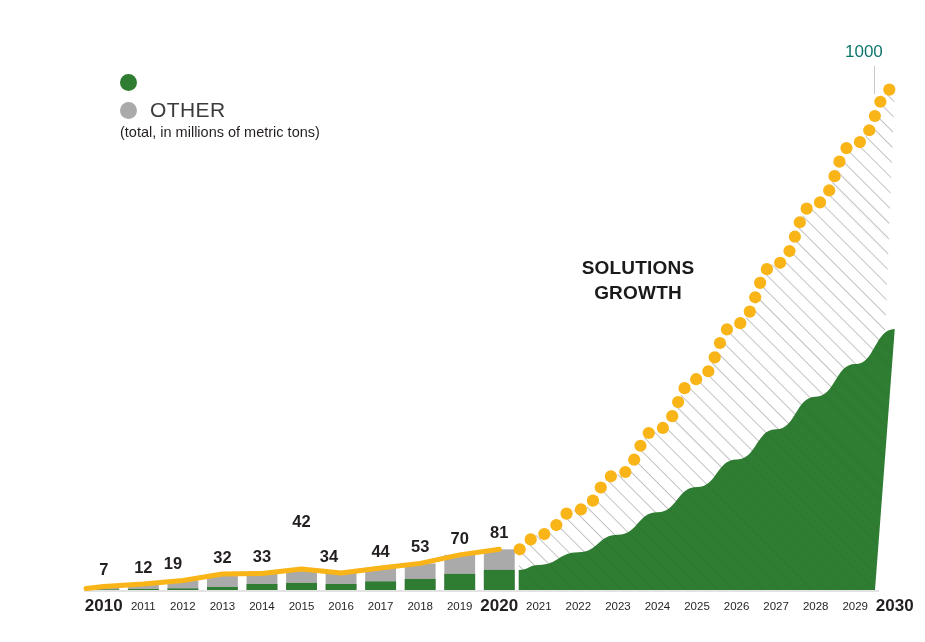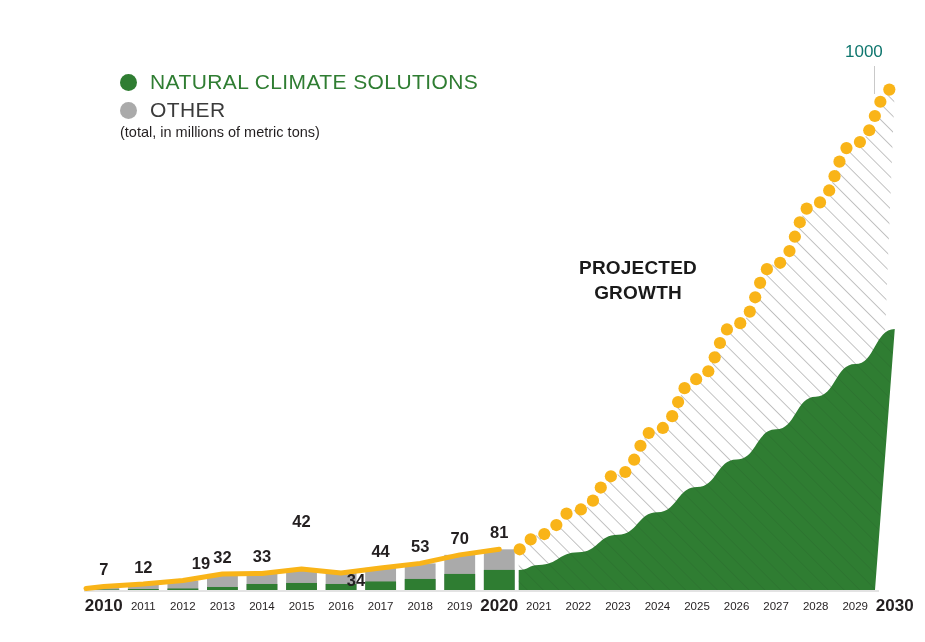--- a/index.html
+++ b/index.html
@@ -126,31 +126,30 @@
     height: 2px;
     background: #e3e3e3;
   }
 </style>
 </head>
 <body>
 
 <div id="legend">
   <div class="legend-row">
     <span class="legend-dot" style="background:#2f7d32"></span>
-    <span class="legend-label" id="legend-label-ncs">NATURAL CLIMATE SOLUTIONS</span>
   </div>
   <div class="legend-row">
     <span class="legend-dot" style="background:#aaaaaa"></span>
     <span class="legend-label" id="legend-label-other">OTHER</span>
   </div>
   <div id="legend-sub">(total, in millions of metric tons)</div>
 </div>
 
 <div id="projected-growth">
-  <div>PROJECTED</div>
+  <div>SOLUTIONS</div>
   <div>GROWTH</div>
 </div>
 
 <div id="top-value">1000</div>
 <div id="top-value-tick"></div>
 
 <div id="baseline"></div>
 
 <svg id="plot" viewBox="0 0 925 642" preserveAspectRatio="none">
   <defs>
@@ -237,25 +236,25 @@
       <circle cx="869.26" cy="130.24" r="6.1" fill="#f9b418"></circle>
       <circle cx="874.85" cy="116.01" r="6.1" fill="#f9b418"></circle>
       <circle cx="880.38" cy="101.75" r="6.1" fill="#f9b418"></circle>
       <circle cx="889.32" cy="89.59" r="6.1" fill="#f9b418"></circle>
     </g>
 </svg>
 
 <div id="bar-values">
     <div class="bar-value" style="left: 103.775px; top: 560.486px;">7</div>
     <div class="bar-value" style="left: 143.325px; top: 557.976px;">12</div>
-    <div class="bar-value" style="left: 201px; top: 554.462px; text-align: right;">19</div>
+    <div class="bar-value" style="left: 173px; top: 554.462px; text-align: right;">19</div>
     <div class="bar-value" style="left: 222.425px; top: 547.936px;">32</div>
     <div class="bar-value" style="left: 261.975px; top: 547.434px;">33</div>
     <div class="bar-value" style="left: 301.525px; top: 512px; text-align: center;">42</div>
-    <div class="bar-value" style="left: 356px; top: 546.932px; margin-top: 24px;">34</div>
+    <div class="bar-value" style="left: 329px; top: 546.932px;">34</div>
     <div class="bar-value" style="left: 380.625px; top: 541.912px;">44</div>
     <div class="bar-value" style="left: 420.175px; top: 537.394px;">53</div>
     <div class="bar-value" style="left: 459.725px; top: 528.86px;">70</div>
     <div class="bar-value" style="left: 499.275px; top: 523.338px;">81</div>
   </div>
 
 <div id="xaxis">
     <div class="xtick major" style="left: 103.775px; top: 0px;">2010</div>
     <div class="xtick" style="left: 143.325px; top: 4px; text-align: right;">2011</div>
     <div class="xtick" style="left: 182.875px; top: 4px;">2012</div>

